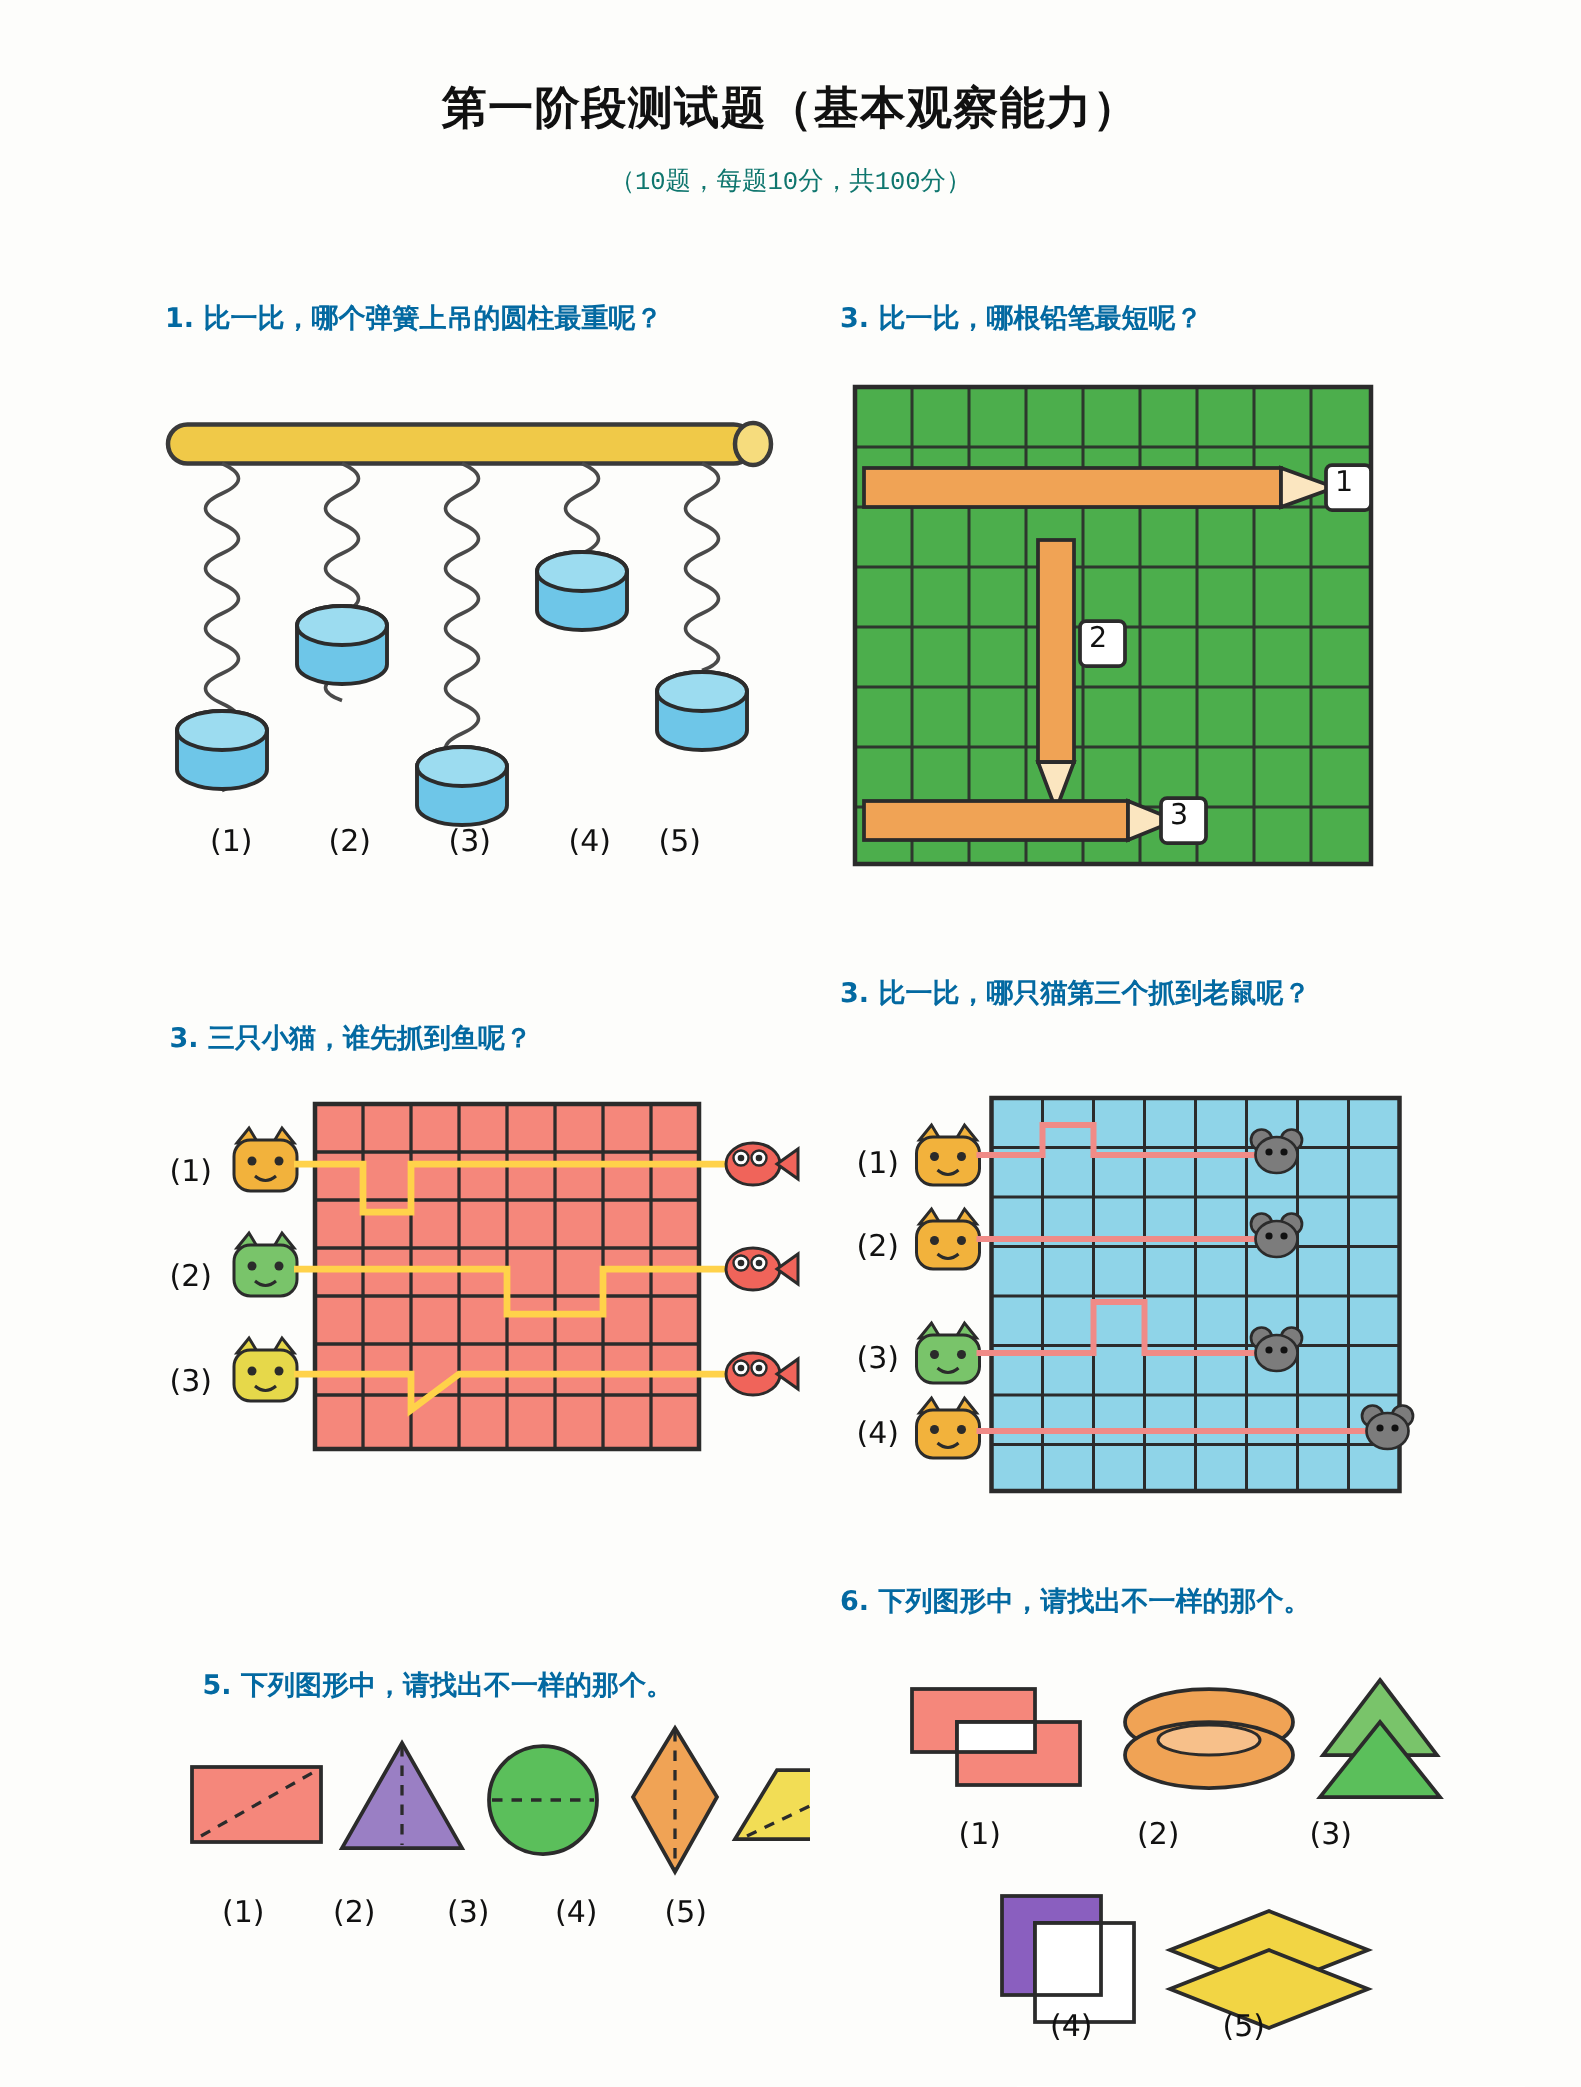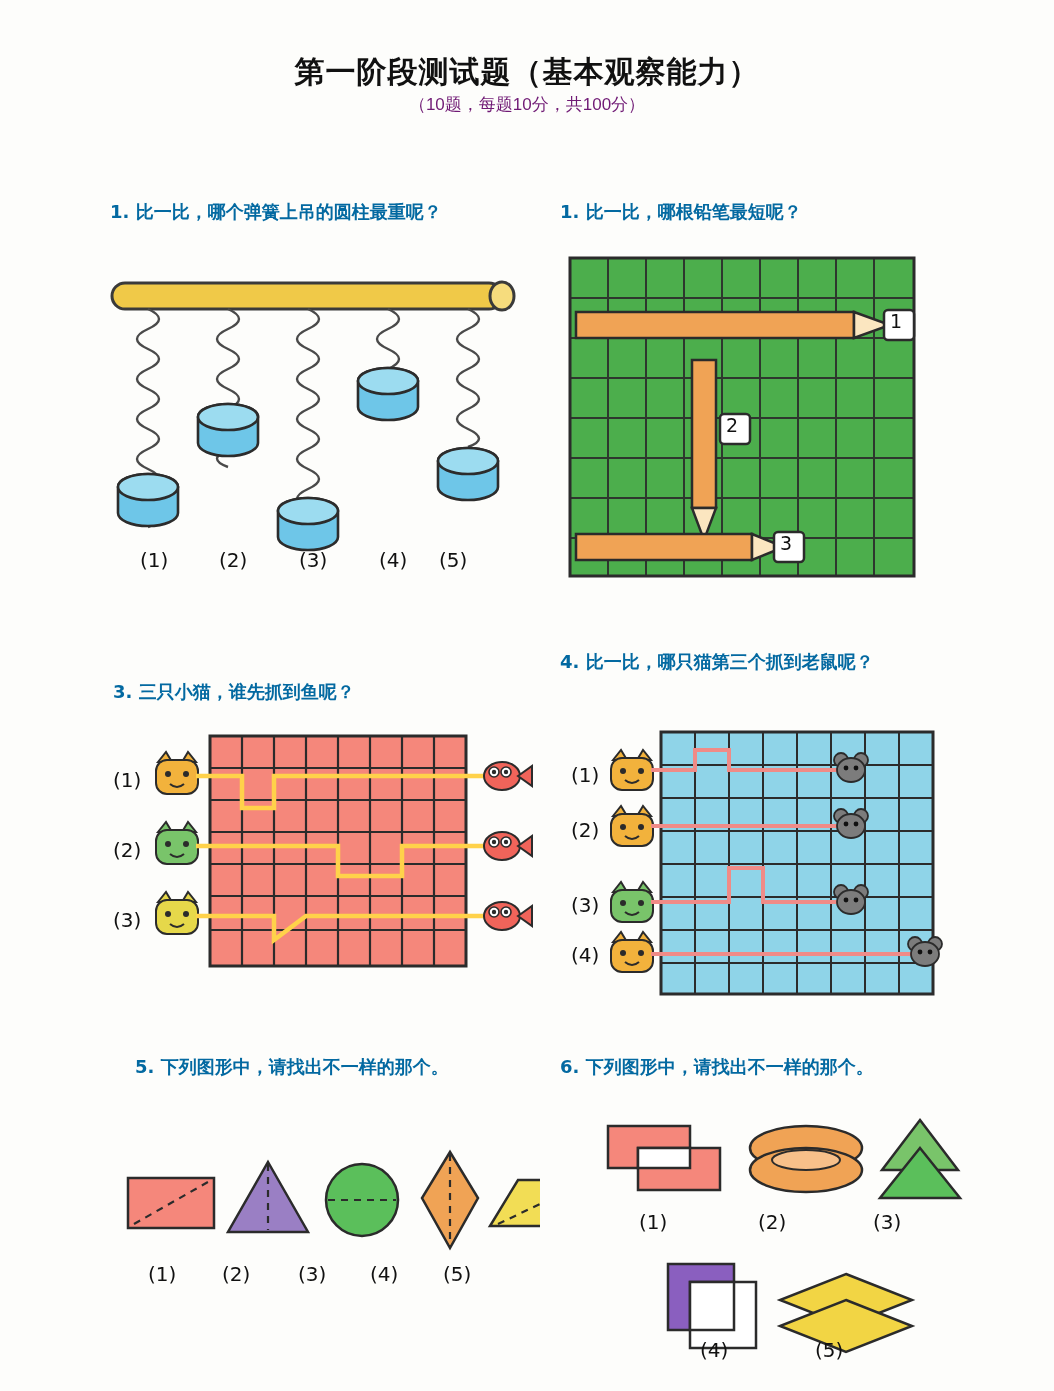--- a/index.html
+++ b/index.html
@@ -28,23 +28,23 @@
     font-size: 30px;
     font-weight: bold;
     letter-spacing: 1px;
     padding-top: 52px;
     color: #111;
     font-family: "DejaVu Sans", "Liberation Sans", sans-serif;
   }
   .doc-subtitle {
     text-align: center;
     font-size: 17px;
-    margin-top: 0;
-    color: #701a75;
-    font-family: Liberation Sans, sans-serif;
+    margin-top: 16px;
+    color: #0f766e;
+    font-family: Liberation Mono, monospace;
   }
 
   
   .q-label {
     position: absolute;
     font-size: 18px;
     font-weight: bold;
     color: #0369a1;
     font-family: "DejaVu Sans", "Liberation Sans", sans-serif;
     white-space: nowrap;
@@ -107,21 +107,21 @@
       </g>
     </svg>
   </div>
 
   <div class="opt-num" style="left:140px; top:548px;">(1)</div>
   <div class="opt-num" style="left:219px; top:548px;">(2)</div>
   <div class="opt-num" style="left:299px; top:548px;">(3)</div>
   <div class="opt-num" style="left:379px; top:548px;">(4)</div>
   <div class="opt-num" style="left:439px; top:548px;">(5)</div>
 
-  <div class="q-label" style="left:560px; top:200px;">1. 比一比，哪根铅笔最短呢？</div>
+  <div class="q-label" style="left:560px; top:200px;">3. 比一比，哪根铅笔最短呢？</div>
 
   <div>
     <svg width="350" height="325" style="position:absolute; left:568px; top:256px;">
       <rect x="2" y="2" width="344" height="318" fill="#4cae4c" stroke="#2b2b2b" stroke-width="3"></rect>
       <g stroke="#2b2b2b" stroke-width="2" opacity="0.9">
         <line x1="2" y1="42" x2="346" y2="42"></line>
         <line x1="2" y1="82" x2="346" y2="82"></line>
         <line x1="2" y1="122" x2="346" y2="122"></line>
         <line x1="2" y1="162" x2="346" y2="162"></line>
         <line x1="2" y1="202" x2="346" y2="202"></line>
@@ -247,21 +247,21 @@
           <polygon points="32,16 46,6 46,26" fill="#f0645a" stroke="#2b2b2b" stroke-width="2"></polygon>
           <circle cx="8" cy="12" r="5" fill="#fff" stroke="#2b2b2b" stroke-width="1.6"></circle>
           <circle cx="20" cy="12" r="5" fill="#fff" stroke="#2b2b2b" stroke-width="1.6"></circle>
           <circle cx="8" cy="12" r="2.2" fill="#2b2b2b"></circle>
             <circle cx="20" cy="12" r="2.2" fill="#2b2b2b"></circle>
         </g>
       </g>
     </svg>
   </div>
 
-  <div class="q-label" style="left:560px; top:650px;">4. 比一比，哪只猫第三个抓到老鼠呢？</div>
+  <div class="q-label" style="left:560px; top:650px;">3. 比一比，哪只猫第三个抓到老鼠呢？</div>
 
   <div class="opt-num" style="left:571px; top:763px;">(1)</div>
   <div class="opt-num" style="left:571px; top:818px;">(2)</div>
   <div class="opt-num" style="left:571px; top:893px;">(3)</div>
   <div class="opt-num" style="left:571px; top:943px;">(4)</div>
 
   <div>
     <svg width="380" height="280" style="position:absolute; left:605px; top:718px;">
 
       <g>
@@ -350,21 +350,21 @@
           <circle cx="4" cy="4" r="7" fill="#7c7c7c" stroke="#2b2b2b" stroke-width="1.8"></circle>
           <circle cx="24" cy="4" r="7" fill="#7c7c7c" stroke="#2b2b2b" stroke-width="1.8"></circle>
           <ellipse cx="14" cy="14" rx="14" ry="12" fill="#7c7c7c" stroke="#2b2b2b" stroke-width="1.8"></ellipse>
           <circle cx="9" cy="12" r="2.4" fill="#111"></circle>
             <circle cx="19" cy="12" r="2.4" fill="#111"></circle>
         </g>
       </g>
     </svg>
   </div>
 
-  <div class="q-label" style="left:135px; top:1055px;">5. 下列图形中，请找出不一样的那个。</div>
+  <div class="q-label" style="left:135px; top:1111px;">5. 下列图形中，请找出不一样的那个。</div>
 
   <div>
     <svg width="420" height="120" style="position:absolute; left:120px; top:1140px;">
 
       <g>
         <rect x="8" y="38" width="86" height="50" fill="#f5877b" stroke="#2b2b2b" stroke-width="2.5"></rect>
         <line x1="14" y1="84" x2="88" y2="42" stroke="#2b2b2b" stroke-width="2.2" stroke-dasharray="7 6"></line>
       </g>
 
       <g>

